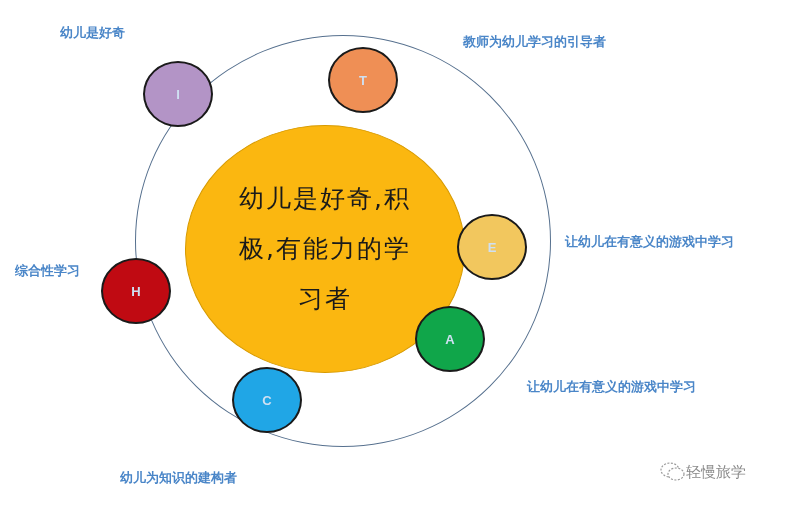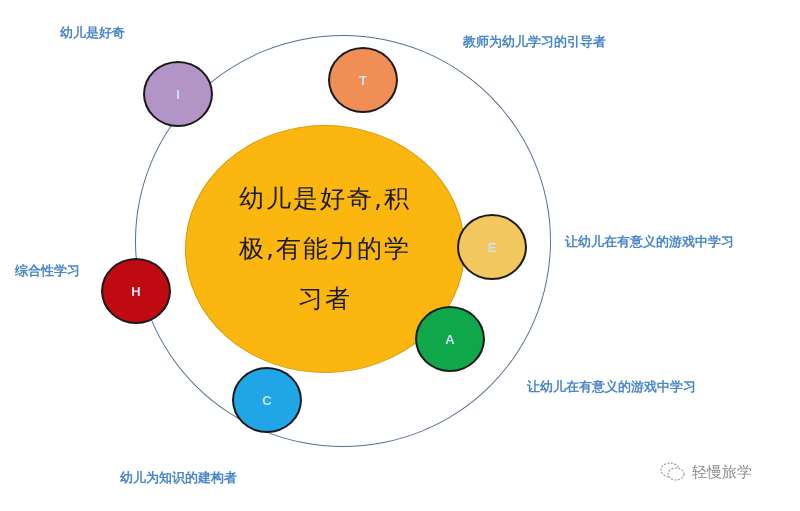--- a/index.html
+++ b/index.html
@@ -2,21 +2,21 @@
 <html><head>
 <meta charset="utf-8">
 <style>
   html,body{margin:0;padding:0;background:#ffffff;}
   body{width:800px;height:511px;position:relative;overflow:hidden;font-family:"DejaVu Sans","Liberation Sans",sans-serif;}
   .outer-ring{position:absolute;left:135px;top:35px;width:416px;height:412px;border:1.5px solid #56708e;border-radius:50%;box-sizing:border-box;}
   .core{position:absolute;left:185px;top:125px;width:280px;height:248px;border-radius:50%;background:#fbb710;border:1px solid #d79a00;box-sizing:border-box;display:flex;align-items:center;justify-content:center;}
   .core-text{width:190px;text-align:center;font-size:25px;line-height:50px;color:#1a1a1a;font-family:"DejaVu Sans",sans-serif;letter-spacing:2px;}
   .node{position:absolute;border-radius:50%;border:2px solid #1a1a1a;box-sizing:border-box;display:flex;align-items:center;justify-content:center;font-size:13px;font-weight:bold;color:#cfe0f2;font-family:"Liberation Sans",sans-serif;}
   .label{position:absolute;color:#4a86c8;font-size:13px;font-weight:bold;white-space:nowrap;font-family:"DejaVu Sans",sans-serif;}
-  .wm{position:absolute;left:660px;top:462px;display:flex;align-items:center;gap:6px;color:#8a8a8a;font-size:15px;}
+  .wm{position:absolute;left:660px;top:462px;display:flex;align-items:center;gap:0;color:#8a8a8a;font-size:15px;}
   .wm svg{display:block;}
 </style>
 </head>
 <body>
 
 <div>
   <div class="outer-ring"></div>
 
   <div class="core">
     <div class="core-text">幼儿是好奇,积极,有能力的学习者</div>

